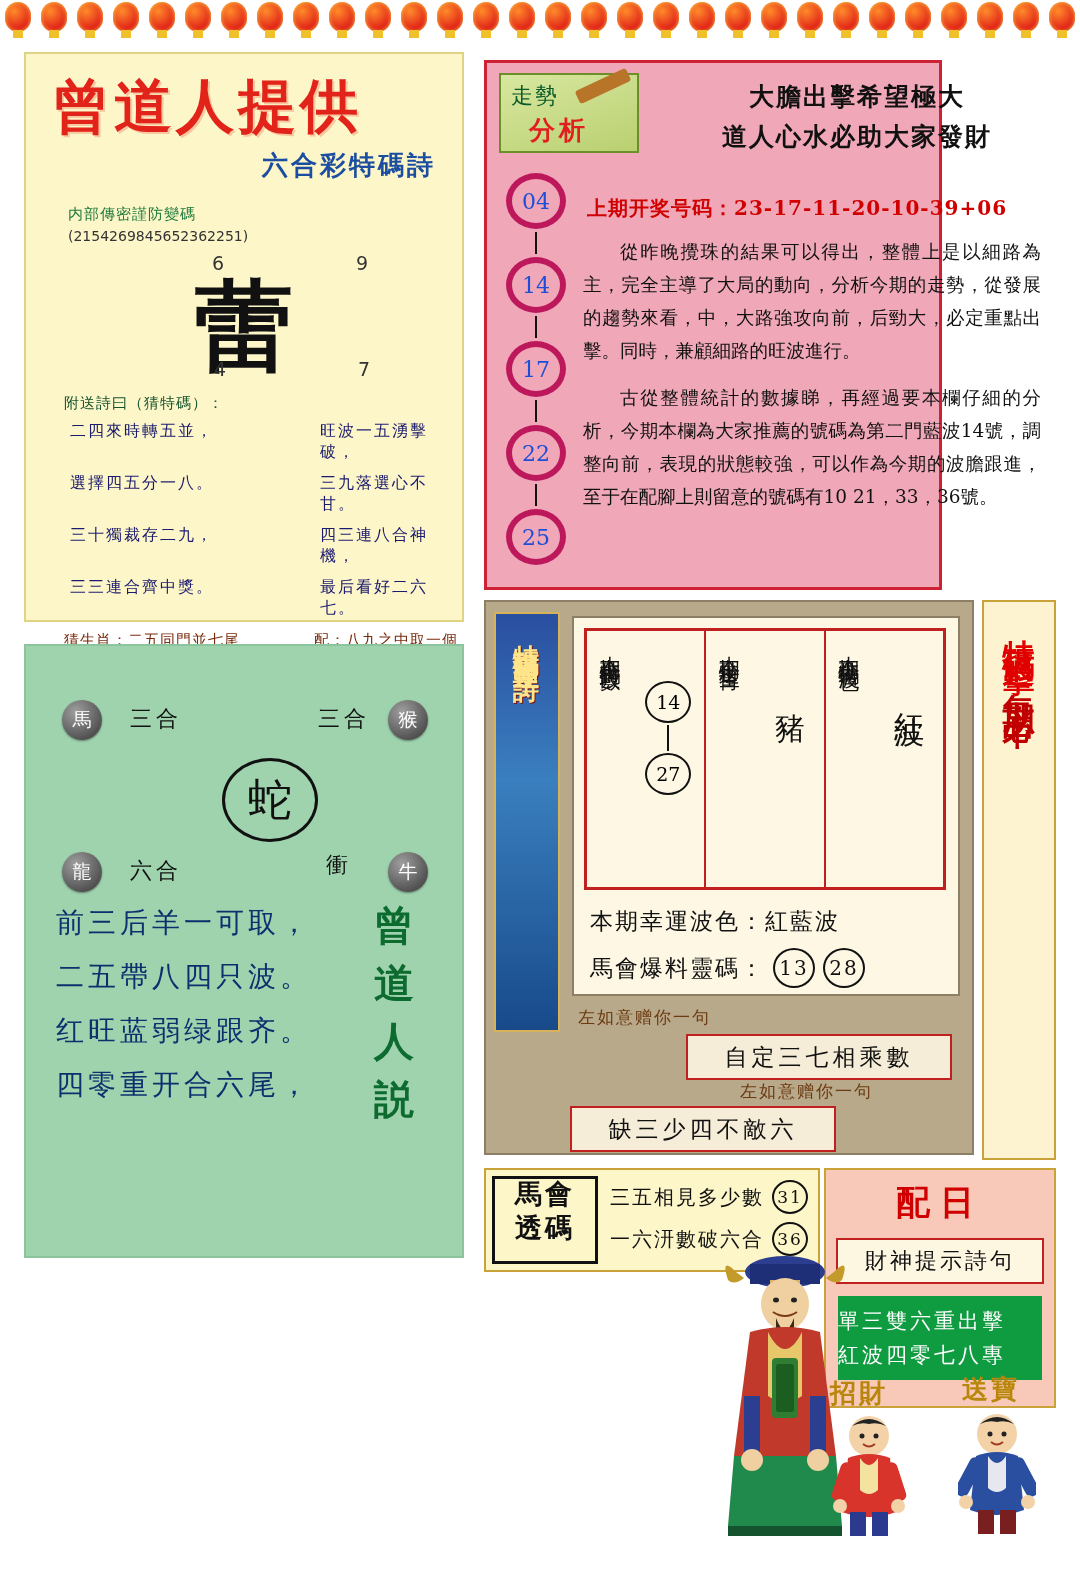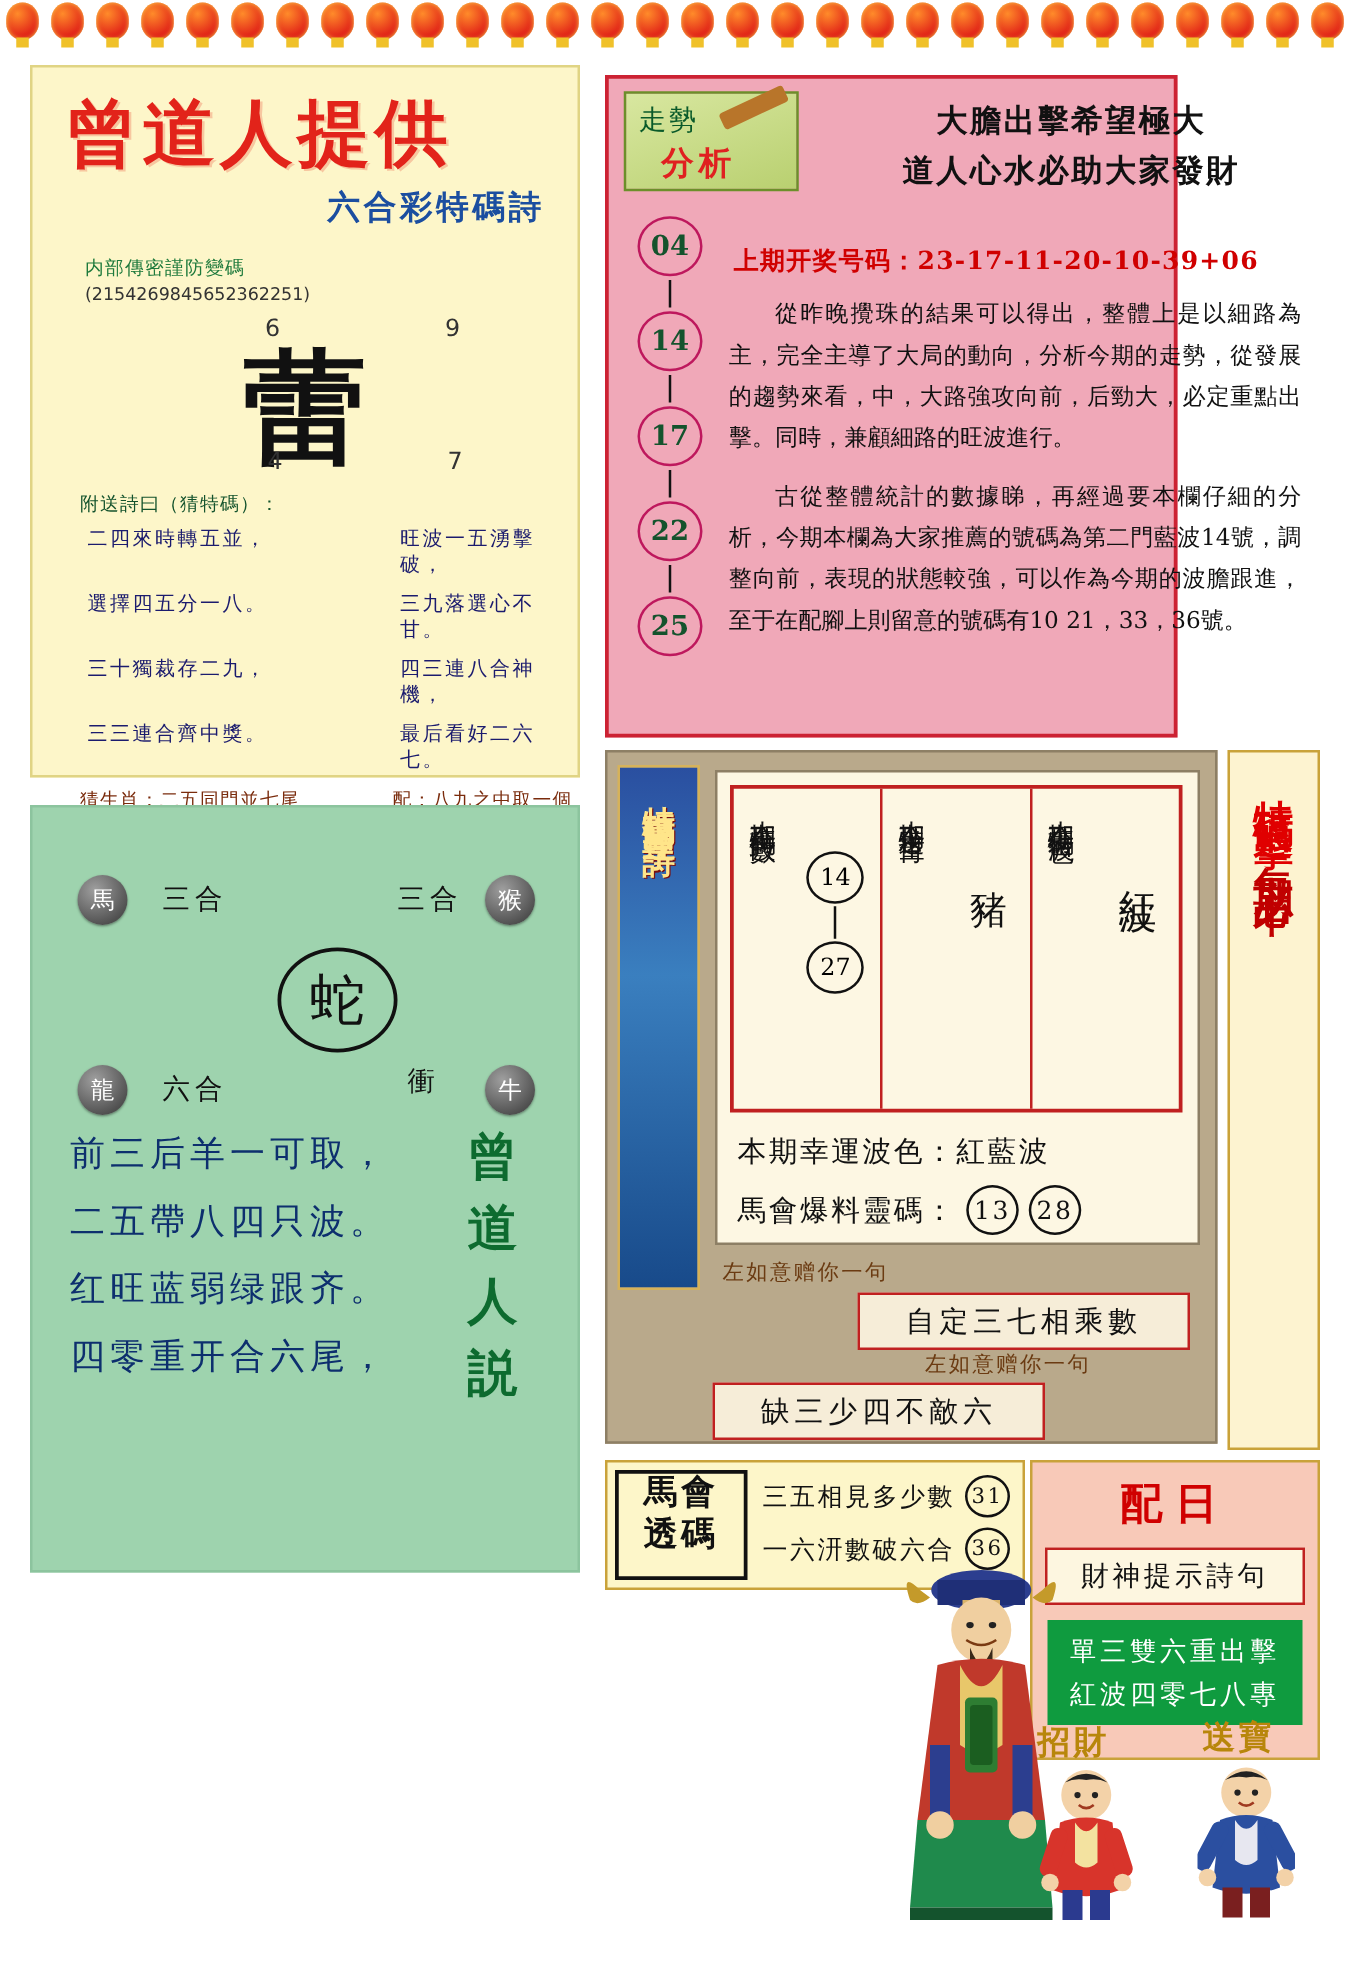--- a/index.html
+++ b/index.html
@@ -99,23 +99,23 @@
   }
   .trend-badge .t1{font-family:"DejaVu Serif",serif;font-size:22px;color:#0a5a2a;position:absolute;left:10px;top:6px;letter-spacing:2px;}
   .trend-badge .t2{font-family:"DejaVu Serif",serif;font-size:26px;color:#e02020;font-weight:bold;position:absolute;left:28px;top:38px;letter-spacing:4px;}
   .trend-badge .brush{position:absolute;right:6px;top:4px;width:56px;height:14px;background:#b8752a;transform:rotate(-25deg);border-radius:3px;}
   .pink-title{
     position:absolute;left:180px;top:14px;width:380px;text-align:center;
     font-family:"DejaVu Serif",serif;font-weight:bold;font-size:25px;color:#111;line-height:40px;letter-spacing:2px;
   }
   .num-chain{position:absolute;left:14px;top:110px;width:70px;}
   .num-circle{
-    width:48px;height:44px;border-radius:50%;border:2px solid #be185d;
+    width:48px;height:44px;border-radius:50%;border:6px solid #be185d;
     display:flex;align-items:center;justify-content:center;margin:0 auto;
-    font-family:"DejaVu Serif",serif;font-size:22px;color:#14532d;background:transparent;font-weight:bold;
+    font-family:"DejaVu Serif",serif;font-size:22px;color:#1d4ed8;background:transparent;
   }
   .num-link{width:2px;height:22px;background:#111;margin:3px auto;}
   .pink-last{
     position:absolute;left:100px;top:132px;width:450px;
     font-family:"DejaVu Serif",serif;font-size:20px;color:#d00000;font-weight:bold;letter-spacing:1px;
   }
   .pink-body{
     position:absolute;left:96px;top:172px;width:458px;
     font-family:"DejaVu Serif",serif;font-size:18.5px;color:#111;line-height:33px;text-align:justify;
   }
@@ -218,21 +218,21 @@
   .peiri-title{
     text-align:center;font-family:"DejaVu Serif",serif;font-weight:bold;
     font-size:34px;color:#d00000;letter-spacing:10px;margin-top:10px;
   }
   .peiri-sub{
     margin:12px 10px 0 10px;border:2px solid #c02020;background:#fdf6e0;
     text-align:center;font-family:"DejaVu Serif",serif;font-size:22px;color:#111;
     letter-spacing:3px;padding:6px 0;
   }
   .peiri-green{
-    margin:12px 12px 0 12px;background:#0f9b3f;padding:8px 0;text-align:center;
+    margin:12px 12px 0 12px;background:#0f9b3f;padding:8px 0;
     font-family:"DejaVu Serif",serif;font-size:21px;color:#fff;line-height:34px;letter-spacing:3px;
   }
 
   
   .figures{position:absolute;left:690px;top:1240px;width:390px;height:330px;}
   .fig-label{
     position:absolute;font-family:Liberation Mono, monospace;font-weight:bold;font-size:26px;color:#b8860b;letter-spacing:3px;
   }
   .god{position:absolute;left:20px;top:6px;width:150px;height:290px;}
   .boy{position:absolute;width:78px;height:130px;}

